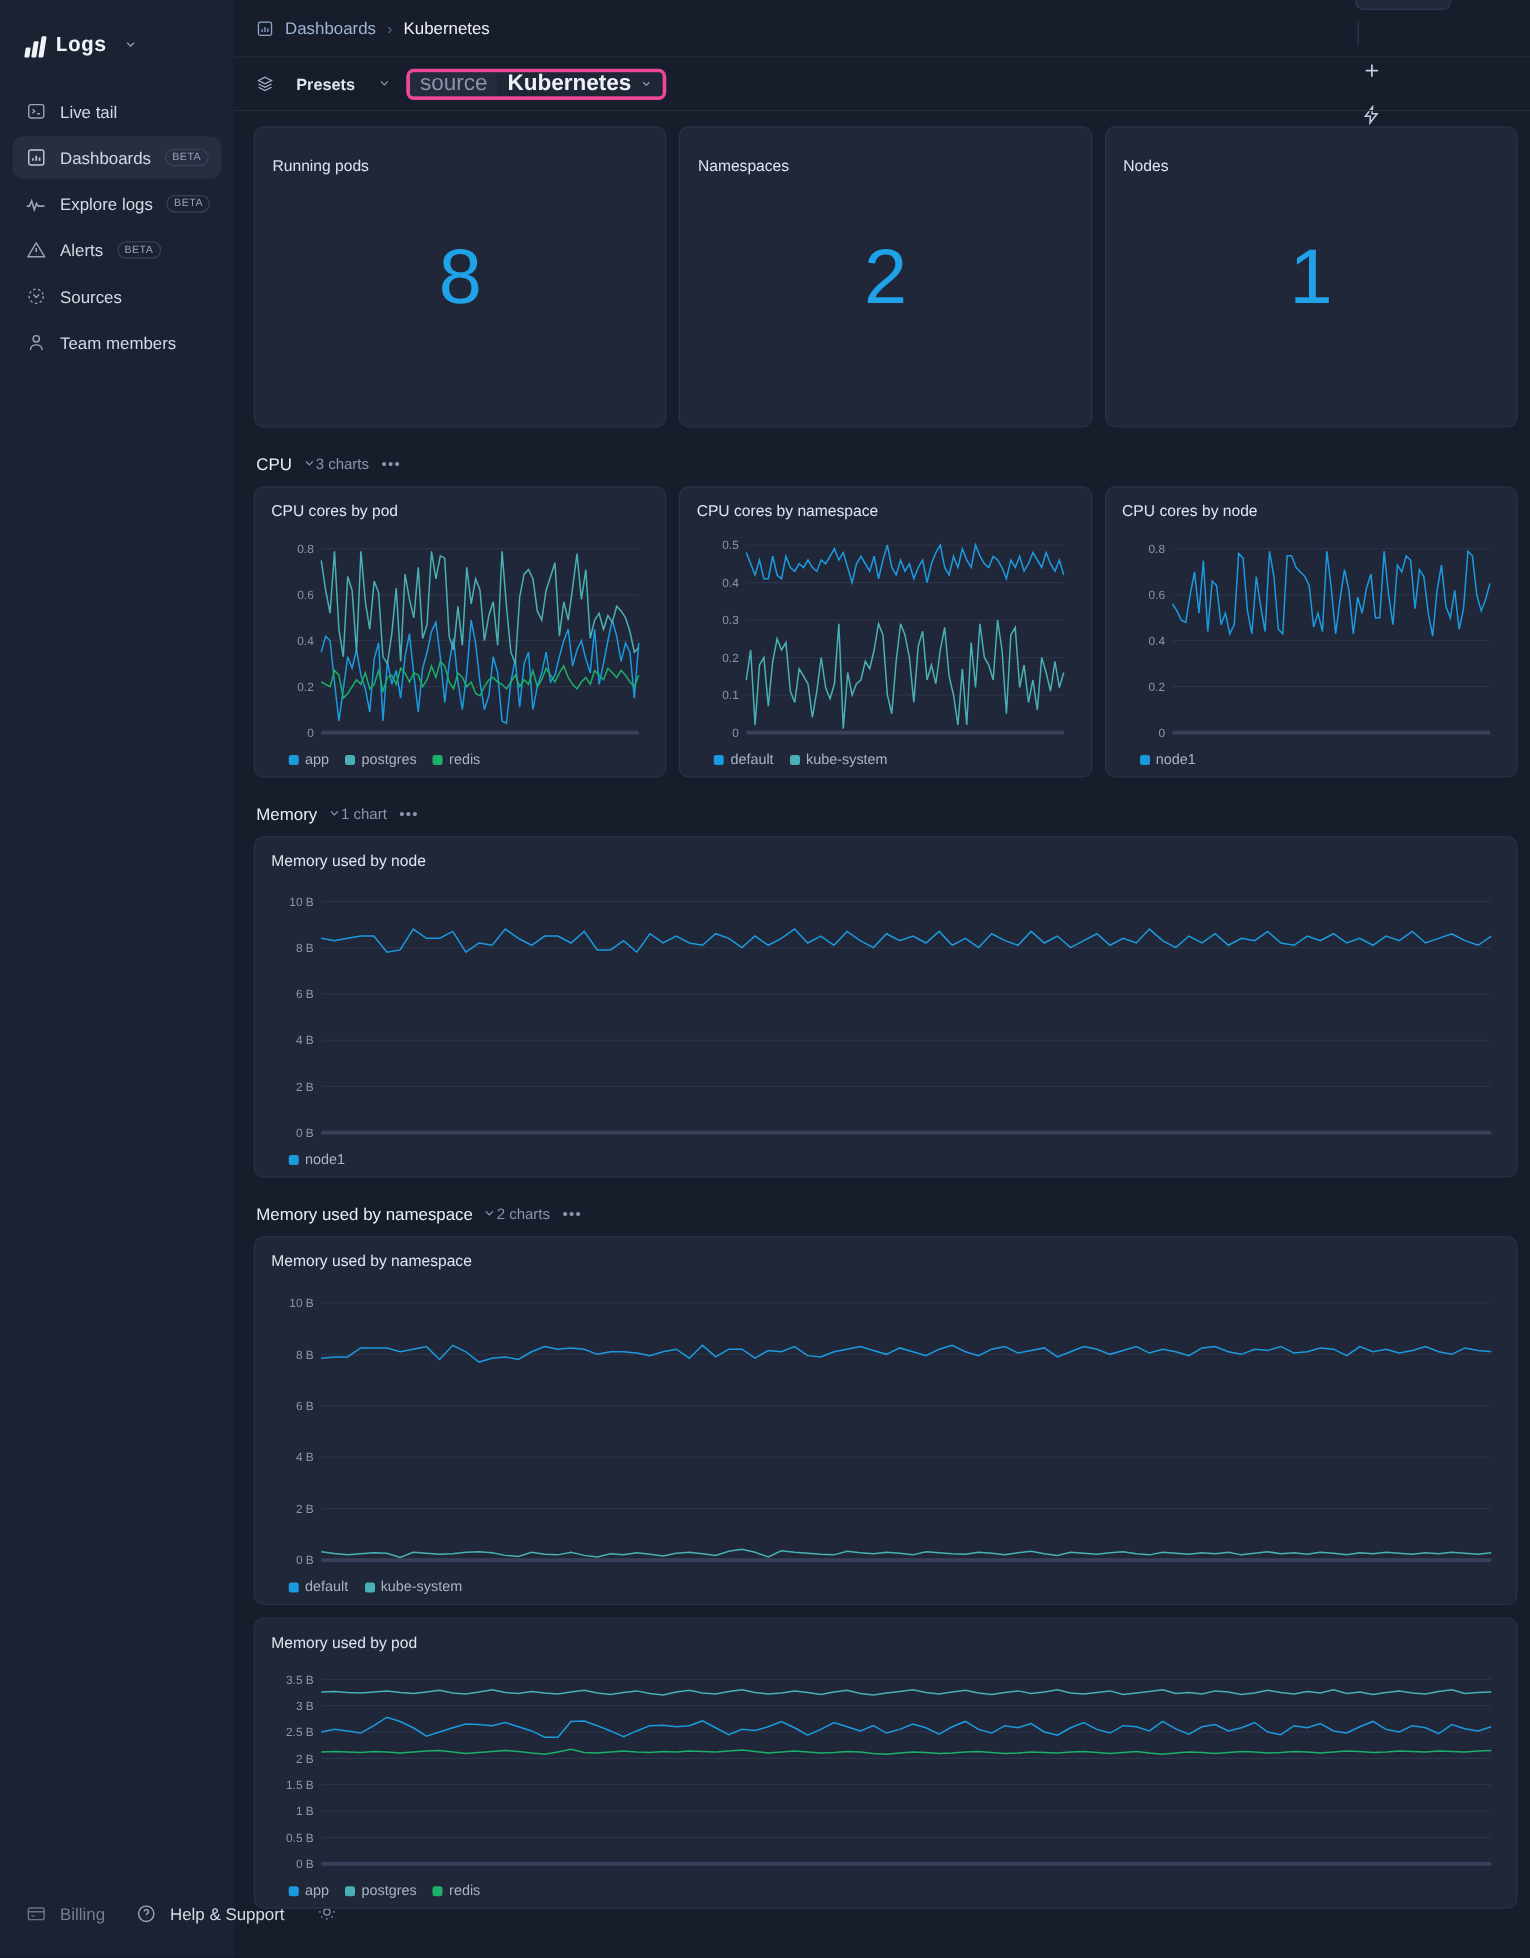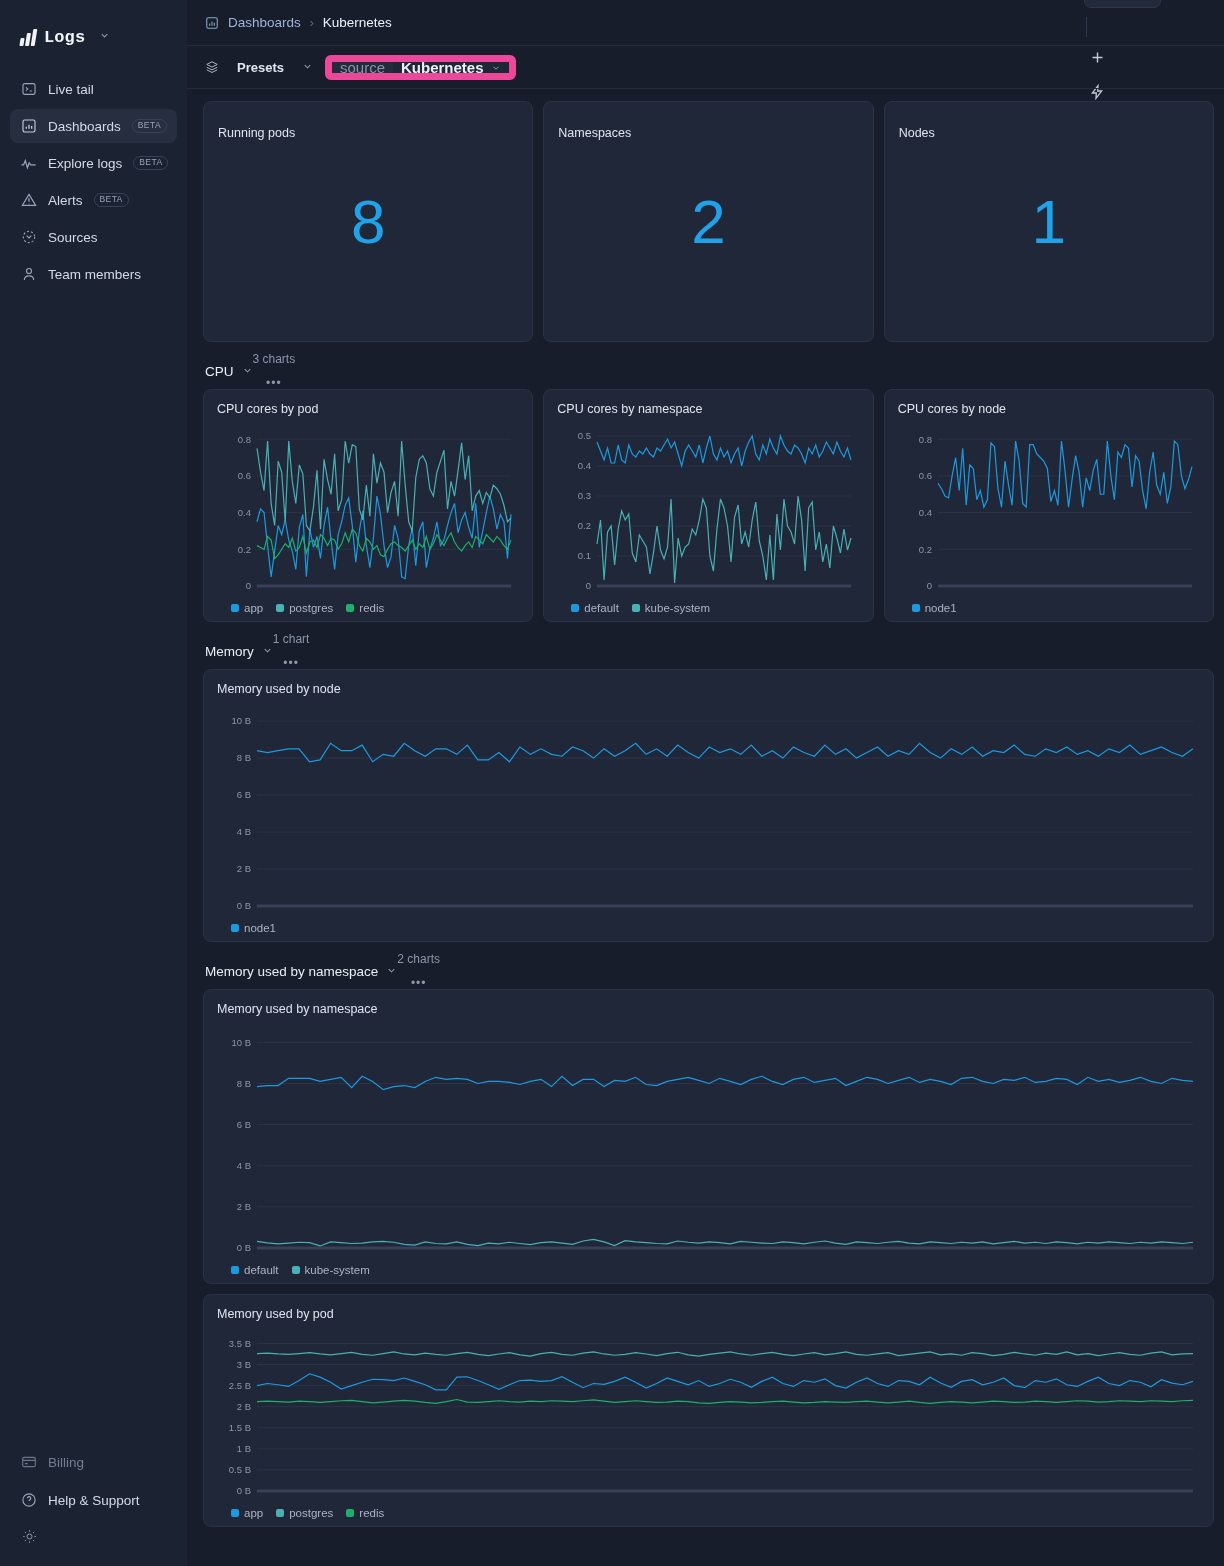--- a/index.html
+++ b/index.html
@@ -40,21 +40,21 @@
   }
   .nav-item.active { background: #262e40; }
   .nav-item .ico { width: 17px; height: 17px; display: flex; align-items: center; justify-content: center; color: #9aa4ba; flex: 0 0 17px; }
   .nav-item.active .ico { color: #c4cbd9; }
   .nav-label { white-space: nowrap; }
   .beta {
     font-size: 8.5px; letter-spacing: .4px; color: #99a3b8;
     border: 1px solid #38415a; border-radius: 9px; padding: 1px 5px 2px;
     line-height: 1;
   }
-  .nav-bottom { position: absolute; left: 0; bottom: 18px; width: 100%; padding: 0 10px; display: flex; flex-direction: column; gap: 4px; }
+  .nav-bottom { position: absolute; left: 0; bottom: 18px; width: 100%; padding: 0 10px; display: flex; flex-direction: row; gap: 4px; }
   .nav-bottom .nav-item { color: #7b real; }
   .nav-item.dim { color: #737d92; }
   .nav-item.dim .ico { color: #6b7488; }
   .theme-toggle { padding: 8px 0 0 12px; color: #8d97ad; cursor: pointer; }
 
   
   .main { flex: 1; height: 1566px; display: flex; flex-direction: column; overflow: hidden; background: #171d2b; }
 
   .topbar {
     height: 46px; flex: 0 0 46px;
@@ -84,23 +84,23 @@
 
   .presetbar {
     height: 43px; flex: 0 0 43px;
     display: flex; align-items: center; gap: 12px;
     padding: 0 18px;
     border-bottom: 1px solid #242b3b;
   }
   .presets { display: flex; align-items: center; gap: 18px; font-size: 13px; color: #e1e6f0; cursor: pointer; font-weight: 600; }
   .presets .ico { color: #aab3c6; display: flex; }
   .filter-chip {
-    display: flex; align-items: center; height: 25px;
-    border: 7px solid #ec4899; border-radius: 6px; overflow: hidden;
-    font-size: 15px; cursor: pointer;
+    display: flex; align-items: flex-end; height: 25px;
+    border: 3px solid #ec4899; border-radius: 6px; overflow: hidden;
+    font-size: 18px; cursor: pointer;
   }
   .filter-key { background: #232b3c; color: #8a93a8; display: flex; align-items: center; padding: 0 8px; }
   .filter-val { background: #1f2636; color: #eef1f7; display: flex; align-items: center; gap: 7px; padding: 0 8px; font-weight: 600; }
 
   .scroll { flex: 1; overflow: hidden; padding: 12px 10px 0 16px; }
 
   .row3 { display: flex; gap: 10px; }
   .card {
     background: #202738; border: 1px solid #2a3245; border-radius: 8px;
     position: relative;
@@ -110,21 +110,21 @@
   .stat-value {
     position: absolute; left: 0; right: 0; top: 50%; transform: translateY(-50%);
     text-align: center; font-size: 62px; font-weight: 400; color: #1fa2e8; line-height: 1;
   }
 
   .section-head {
     display: flex; align-items: center; justify-content: flex-start;
     height: 36px; margin-top: 11px; padding: 0 6px 0 2px;
   }
   .section-title { display: flex; align-items: center; gap: 8px; font-size: 13.5px; color: #eaeef5; cursor: pointer; }
-  .section-right { display: flex; align-items: center; gap: 10px; font-size: 12px; color: #8b95ab; flex-direction: column; }
+  .section-right { display: flex; align-items: center; gap: 10px; font-size: 12px; color: #8b95ab; }
   .dots { letter-spacing: 1px; cursor: pointer; }
 
   .chart-card { padding: 12px 13px 7px; }
   .chart-card .card-title { margin-bottom: 6px; }
   .chart-wrap { position: relative; }
   .legend { display: flex; gap: 13px; align-items: center; margin-top: 2px; padding-left: 14px; }
   .legend-item { display: flex; align-items: center; gap: 5px; font-size: 11.5px; color: #aab3c5; cursor: pointer; }
   .swatch { width: 8px; height: 8px; border-radius: 2px; display: inline-block; }
 
   svg.plot { display: block; }

